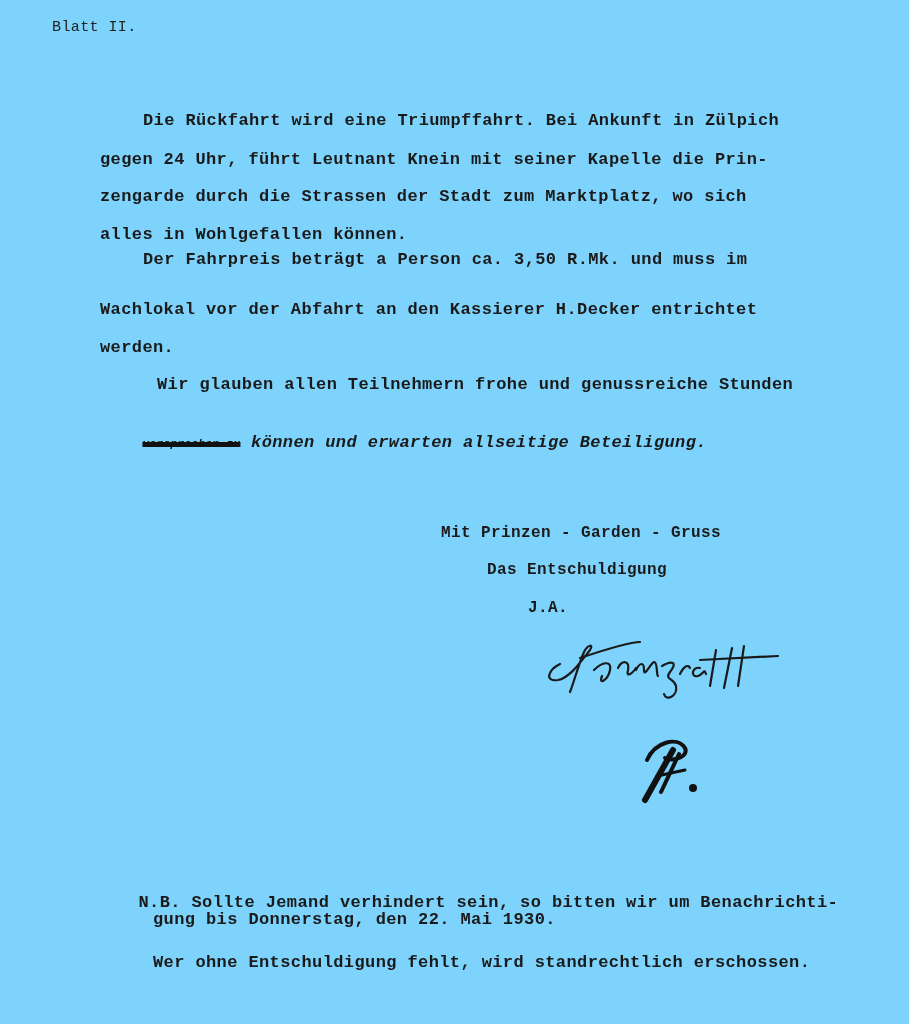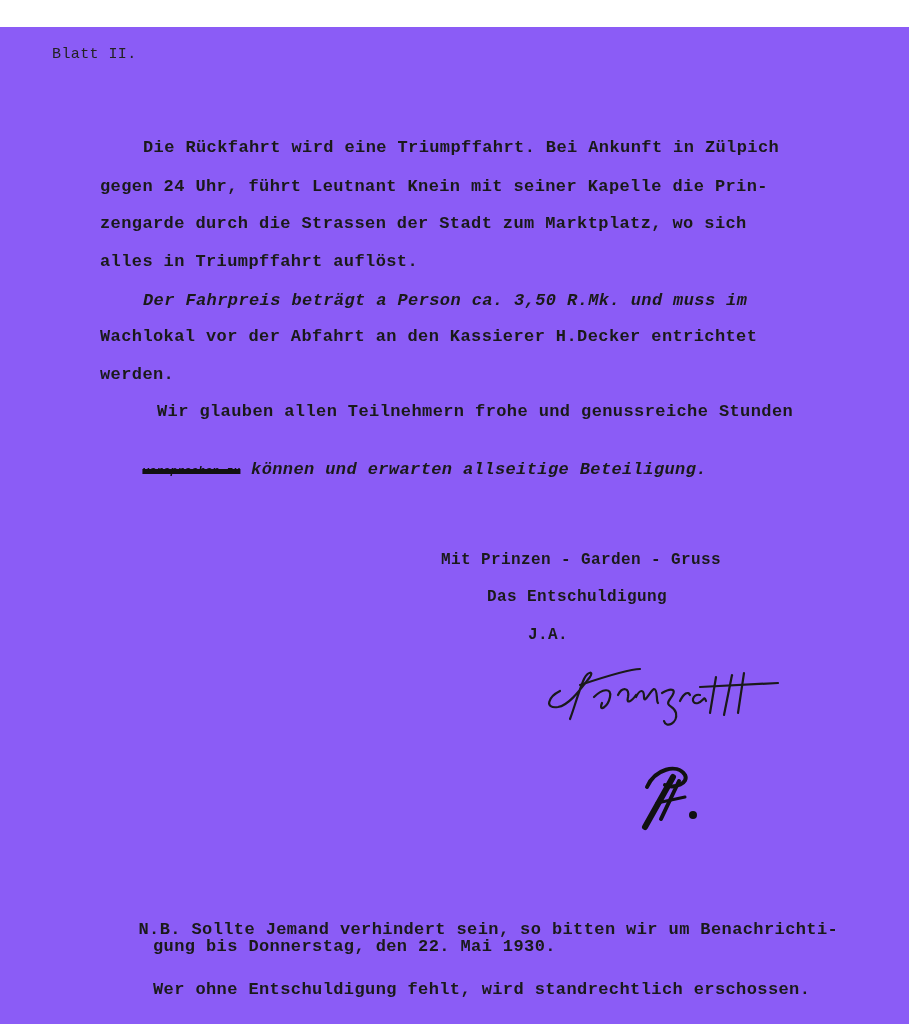--- a/index.html
+++ b/index.html
@@ -11,22 +11,21 @@
       width: 909px;
       height: 1024px;
       position: relative;
       overflow: hidden;
       font-family: "Liberation Mono", "DejaVu Sans Mono", monospace;
       color: #141414;
     }
     .page {
       position: absolute;
       inset: 0;
-      background: #8b5cf6;
-      margin-top: 27px;
+      background: #7dd3fc;
     }
     .line {
       position: absolute;
       white-space: pre;
       font-size: 17px;
       letter-spacing: 0.4px;
       line-height: 20px;
       font-weight: bold;
       color: #1a1a1a;
     }
@@ -43,23 +42,23 @@
 </head>
 <body>
 
 <div class="page">
 
   <div class="line light" style="left:52px;top:18px;font-size:15px;">Blatt II.</div>
 
   <div class="line" style="left:143px;top:111px;">Die Rückfahrt wird eine Triumpffahrt. Bei Ankunft in Zülpich</div>
   <div class="line" style="left:100px;top:150px;">gegen 24 Uhr, führt Leutnant Knein mit seiner Kapelle die Prin-</div>
   <div class="line" style="left:100px;top:187px;">zengarde durch die Strassen der Stadt zum Marktplatz, wo sich</div>
-  <div class="line" style="left:100px;top:225px;">alles in Triumpffahrt auflöst.</div>
+  <div class="line" style="left:100px;top:225px;">alles in Wohlgefallen können.</div>
 
-  <div class="line" style="left:143px;top:264px;font-style:italic;">Der Fahrpreis beträgt a Person ca. 3,50 R.Mk. und muss im</div>
+  <div class="line" style="left:143px;top:250px;">Der Fahrpreis beträgt a Person ca. 3,50 R.Mk. und muss im</div>
   <div class="line" style="left:100px;top:300px;">Wachlokal vor der Abfahrt an den Kassierer H.Decker entrichtet</div>
   <div class="line" style="left:100px;top:338px;">werden.</div>
 
   <div class="line" style="left:157px;top:375px;">Wir glauben allen Teilnehmern frohe und genussreiche Stunden</div>
   <div class="line" style="left:100px;top:413px;font-style:italic;">
     <span class="strike" style="font-size:11px;">versprechen zu</span><span> können und erwarten allseitige Beteiligung.</span>
   </div>
 
 
   <div class="line" style="left:441px;top:523px;font-size:16px;">Mit Prinzen - Garden - Gruss</div>

